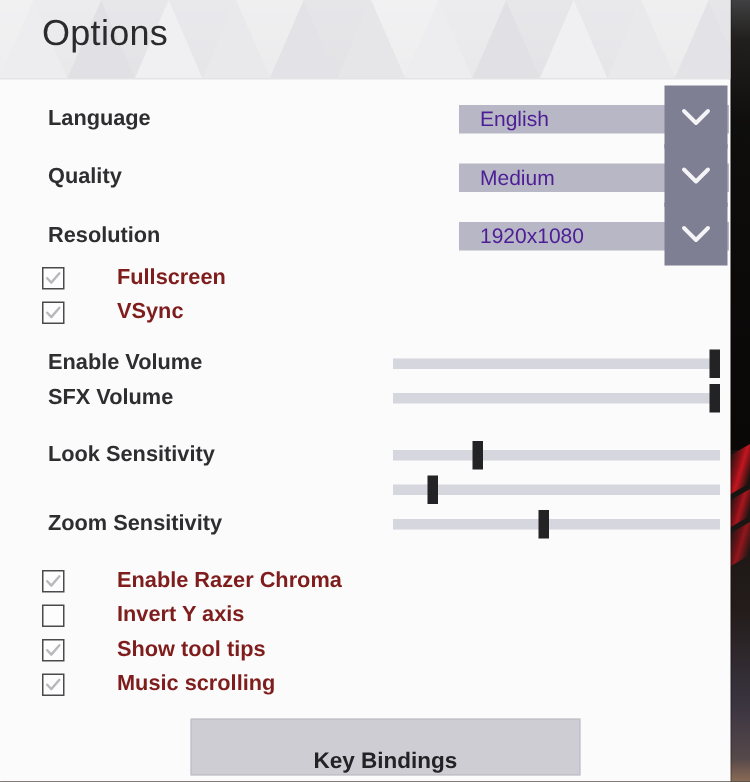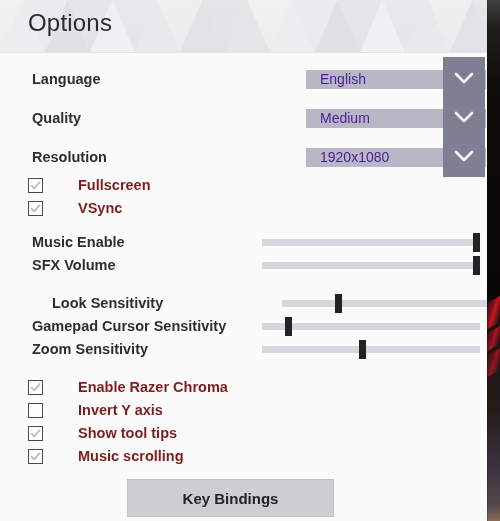--- a/index.html
+++ b/index.html
@@ -163,27 +163,27 @@
     width: 7px;
     height: 19px;
     background: #232326;
   }
 
   
   #keybindings {
     position: absolute;
     left: 127px;
     top: 479px;
-    width: 207px;
+    width: 260px;
     height: 38px;
     background: #cecdd4;
     border: 1px solid #c2c1c9;
     box-sizing: border-box;
     display: flex;
-    align-items: center;
+    align-items: flex-end;
     justify-content: center;
     font-size: 15px;
     font-weight: bold;
     color: #232326;
   }
 </style>
 </head>
 <body>
 
 <div id="backdrop">
@@ -289,36 +289,35 @@
             </svg></span></div>
         <div class="cb-label">Show tool tips</div>
       </div>
       <div class="row cb-row" style="top: 445px; height: 23px;">
         <div class="cb-box"><span><svg width="13" height="13" viewBox="0 0 13 13" fill="none" stroke="#b9b9bd" stroke-width="1.6" stroke-linecap="round" stroke-linejoin="round">
               <polyline points="2.5,6.5 5.2,9.4 10.6,3.2"></polyline>
             </svg></span></div>
         <div class="cb-label">Music scrolling</div>
       </div>
       <div class="row" style="top: 229px; height: 23px;">
-        <div class="label">Music Enable</div>
+        <div class="label">Enable Volume</div>
         <div class="sl-track"></div>
         <div class="sl-handle" style="left: 473px;"></div>
       </div>
       <div class="row" style="top: 252px; height: 23px;">
         <div class="label">SFX Volume</div>
         <div class="sl-track"></div>
         <div class="sl-handle" style="left: 473px;"></div>
       </div>
-      <div class="row" style="top: 290px; height: 23px; margin-left: 20px;">
+      <div class="row" style="top: 290px; height: 23px;">
         <div class="label">Look Sensitivity</div>
         <div class="sl-track"></div>
         <div class="sl-handle" style="left: 315px;"></div>
       </div>
       <div class="row" style="top: 313px; height: 23px;">
-        <div class="label">Gamepad Cursor Sensitivity</div>
         <div class="sl-track"></div>
         <div class="sl-handle" style="left: 285px;"></div>
       </div>
       <div class="row" style="top: 336px; height: 23px;">
         <div class="label">Zoom Sensitivity</div>
         <div class="sl-track"></div>
         <div class="sl-handle" style="left: 359px;"></div>
       </div>
     </div>
 

